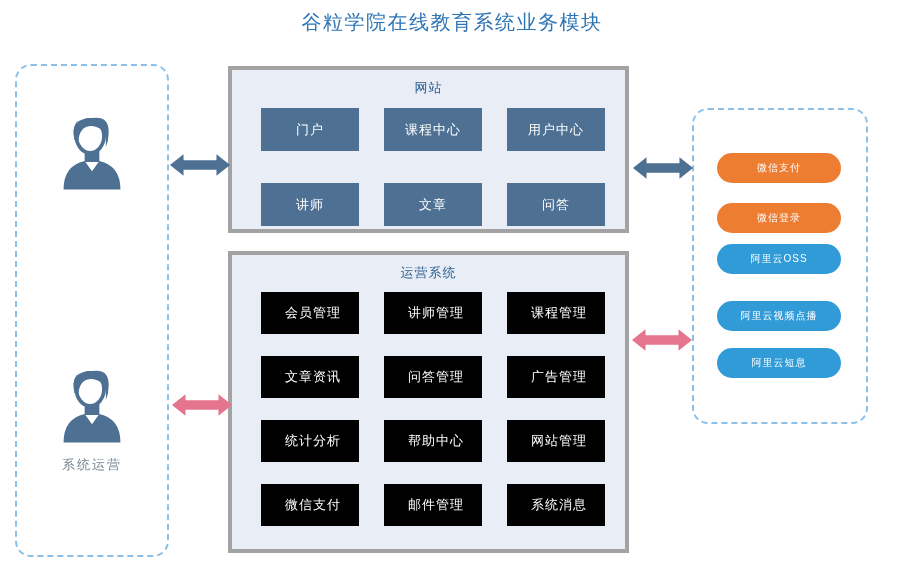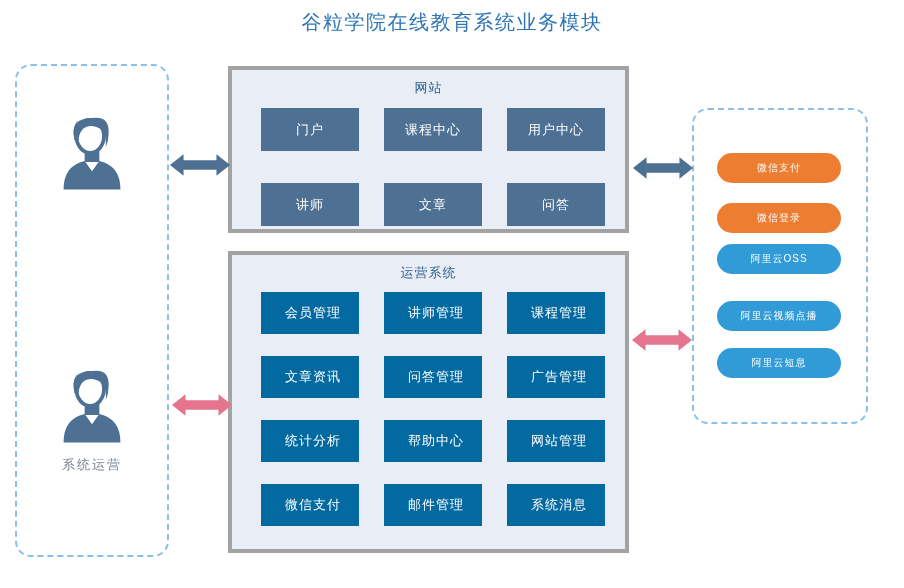--- a/index.html
+++ b/index.html
@@ -26,21 +26,21 @@
   .panel-title{position:absolute;top:9px;left:0;width:100%;text-align:center;
     font-size:13px;color:#2c5f8f;letter-spacing:1px;}
   .grid{position:absolute;left:29px;display:grid;grid-template-columns:repeat(3,98px);column-gap:25px;}
   #website-grid{top:38px;row-gap:32px;}
   #operation-grid{top:37px;row-gap:22px;}
   .module{
     height:43px;display:flex;align-items:center;justify-content:center;
     color:#fff;font-size:13px;letter-spacing:1px;
   }
   .module.blue{background:#4d7093;}
-  .module.pink{background:#0369a1;height:42px;padding-left:6px;}
+  .module.pink{background:#000000;height:42px;padding-left:6px;}
 
   .pill{
     position:absolute;left:23px;width:124px;height:30px;border-radius:15px;
     color:#fff;font-size:10px;letter-spacing:1px;
     display:flex;align-items:center;justify-content:center;
   }
   .pill.orange{background:#ed7d31;}
   .pill.blue{background:#319bd8;}
 
   .arrow{position:absolute;width:62px;height:26px;}

